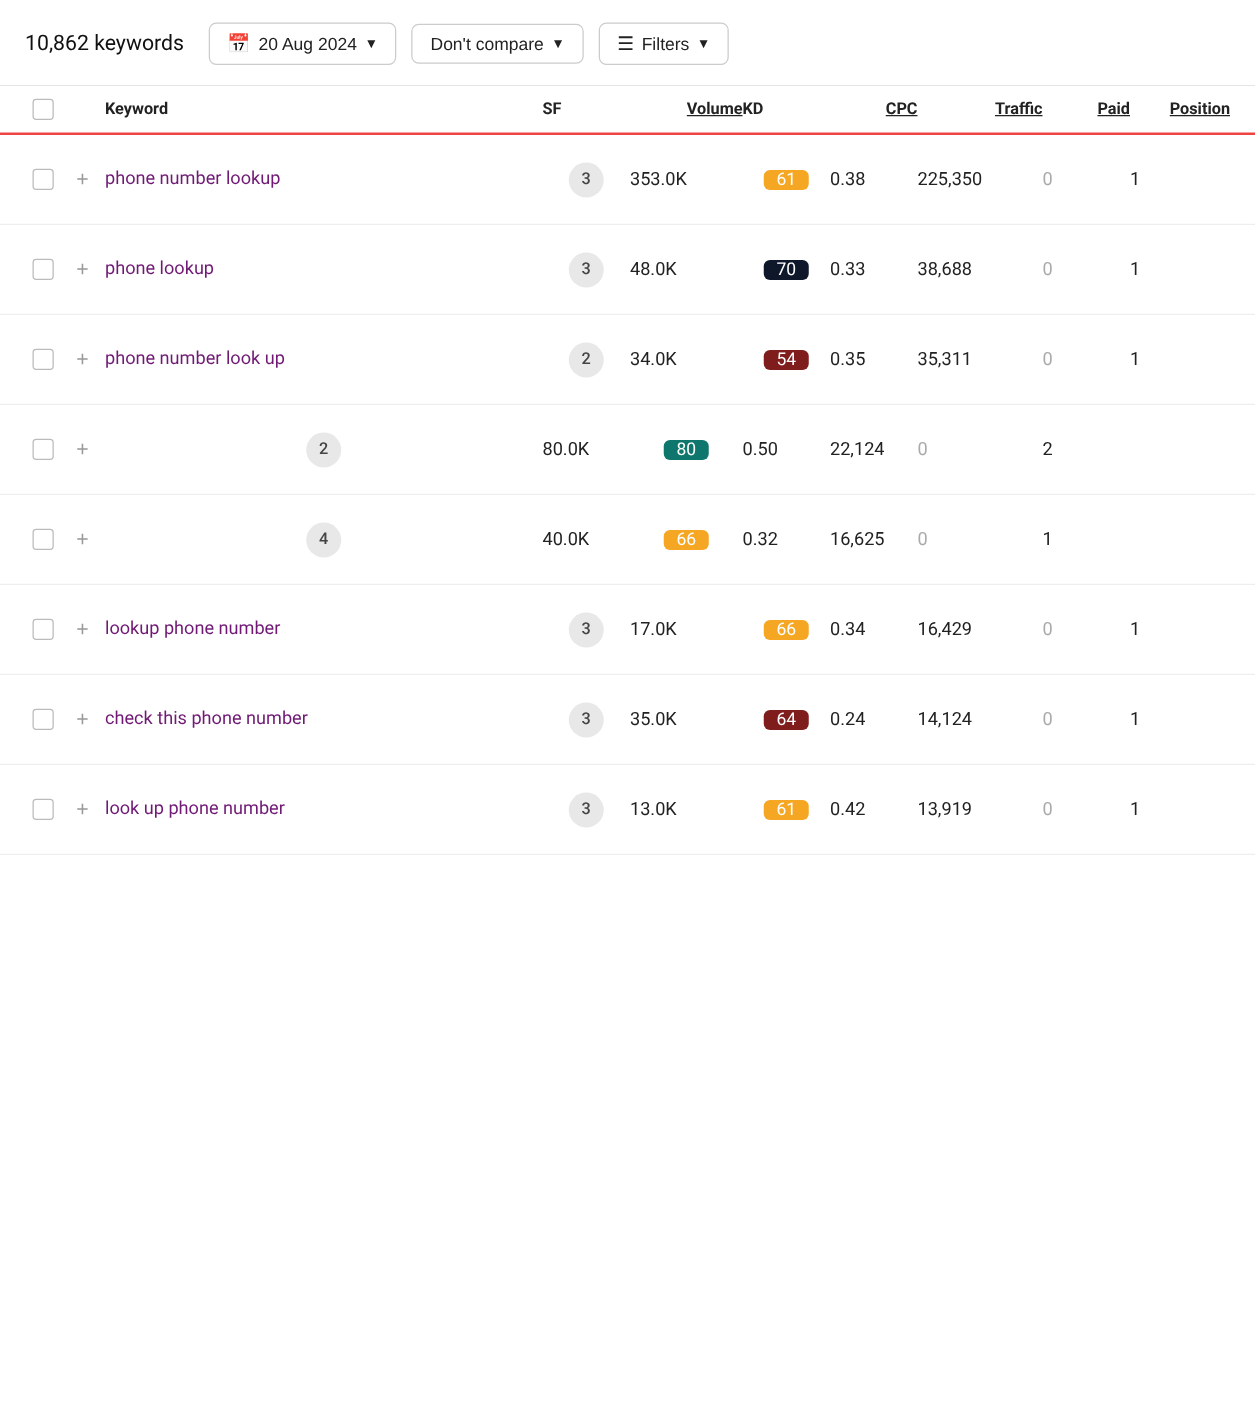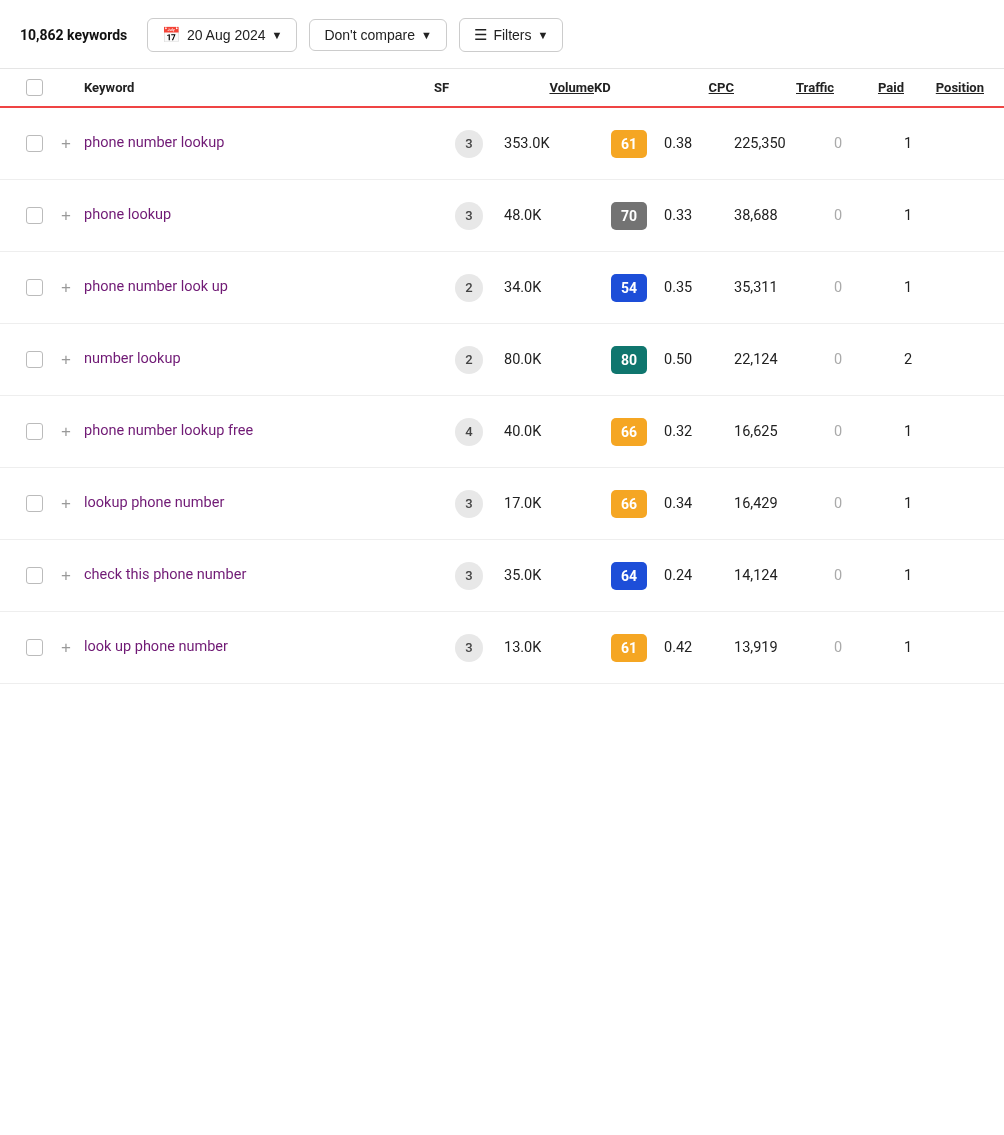--- a/index.html
+++ b/index.html
@@ -10,22 +10,22 @@
       font-size: 15px;
     }
     .header {
       display: flex;
       align-items: center;
       gap: 12px;
       padding: 18px 20px 16px 20px;
       border-bottom: 1px solid #e5e5e5;
     }
     .keywords-count {
-      font-size: 14px;
-      font-weight: 700;
+      font-size: 17px;
+      font-weight: 400;
       color: #111;
       margin-right: 8px;
     }
     .header-btn {
       display: flex;
       align-items: center;
       gap: 6px;
       border: 1.5px solid #ccc;
       border-radius: 6px;
       padding: 7px 14px;
@@ -103,36 +103,36 @@
       display: flex;
       align-items: center;
       justify-content: center;
       font-size: 13px;
       font-weight: 500;
       color: #444;
     }
     .kd-badge {
       border-radius: 5px;
       width: 36px;
-      height: 28px;
+      height: 16px;
       display: flex;
       align-items: center;
       justify-content: center;
       font-size: 14px;
-      font-weight: 700;
+      font-weight: 400;
       color: #fff;
     }
     .val { font-size: 14.5px; color: #222; }
     .val-gray { font-size: 14.5px; color: #aaa; }
 
     
     .kd-orange { background: #f5a623; }
-    .kd-dark-orange { background: #737373; }
+    .kd-dark-orange { background: #0f172a; }
     .kd-red-orange { background: #0f766e; }
-    .kd-yellow { background: #1d4ed8; }
+    .kd-yellow { background: #7f1d1d; }
 
     .header-left {
       display: flex;
       align-items: center;
       padding-left: 20px;
     }
     .checkbox-header {
       width: 17px;
       height: 17px;
       border: 1.5px solid #bbb;
@@ -274,23 +274,20 @@
       <span class="val">1</span>
     </div>
   </div>
     <div class="table-row">
     <div class="cell center" style="padding-left:20px;">
       <div class="checkbox"></div>
     </div>
     <div class="cell center">
       <button class="add-btn">+</button>
     </div>
-    <div class="cell">
-      <a class="keyword-link">number lookup</a>
-    </div>
     <div class="cell center">
       <div class="sf-badge">2</div>
     </div>
     <div class="cell right">
       <span class="val">80.0K</span>
     </div>
     <div class="cell center">
       <div class="kd-badge kd-red-orange">80</div>
     </div>
     <div class="cell right">
@@ -306,23 +303,20 @@
       <span class="val">2</span>
     </div>
   </div>
     <div class="table-row">
     <div class="cell center" style="padding-left:20px;">
       <div class="checkbox"></div>
     </div>
     <div class="cell center">
       <button class="add-btn">+</button>
     </div>
-    <div class="cell">
-      <a class="keyword-link">phone number lookup free</a>
-    </div>
     <div class="cell center">
       <div class="sf-badge">4</div>
     </div>
     <div class="cell right">
       <span class="val">40.0K</span>
     </div>
     <div class="cell center">
       <div class="kd-badge kd-orange">66</div>
     </div>
     <div class="cell right">

